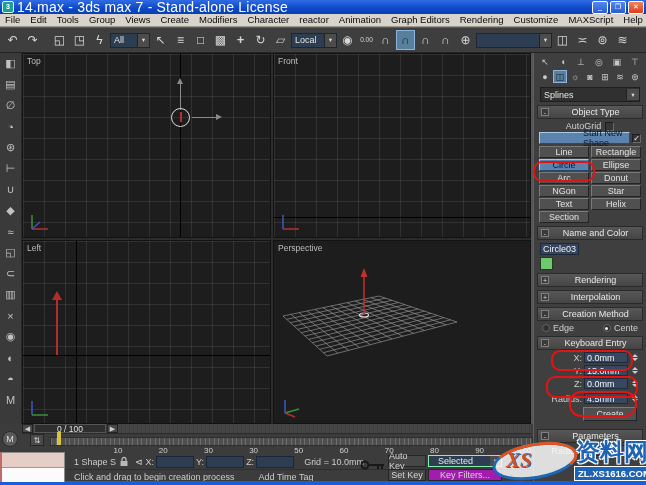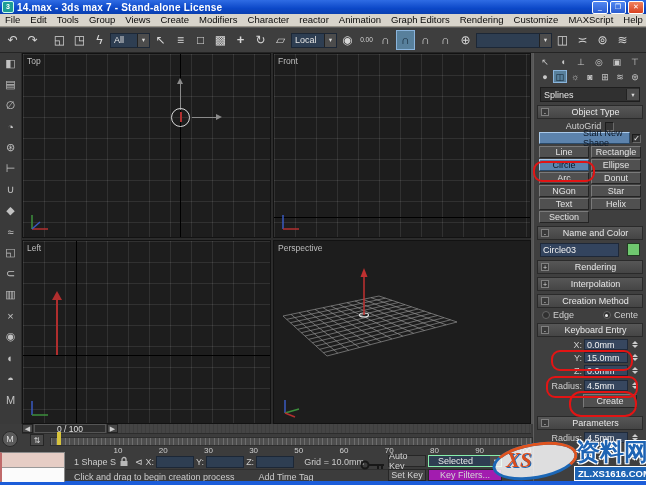--- a/index.html
+++ b/index.html
@@ -4,21 +4,21 @@
 <style>
   html,body{margin:0;padding:0;background:#222;}
   #root{position:relative;width:646px;height:485px;background:#3c3c3c;overflow:hidden;
         font-family:"Liberation Sans",sans-serif;-webkit-font-smoothing:none;}
   
   #titlebar{position:absolute;left:0;top:0;width:646px;height:14px;
     background:linear-gradient(180deg,#2f6ce4 0%,#0c48c8 60%,#0a3fb0 100%);
     display:flex;align-items:center;padding:0 2px;box-sizing:border-box;color:#fff;}
   #app-icon{width:10px;height:10px;background:#1d9e96;border:1px solid #cfe;border-radius:2px;
     color:#fff;font-size:7px;line-height:9px;text-align:center;font-weight:bold;margin-right:3px;}
-  #title-text{font-size:10px;font-weight:bold;white-space:nowrap;letter-spacing:.2px;}
+  #title-text{font-size:14px;font-weight:normal;white-space:nowrap;letter-spacing:.2px;}
   #win-buttons{margin-left:auto;display:flex;gap:2px;}
   .wbtn{width:14px;height:11px;border:1px solid #fff;border-radius:2px;color:#fff;
     background:linear-gradient(#5288f2,#2a5cd0);font-size:7px;line-height:9px;text-align:center;}
   .wbtn.close{background:linear-gradient(#f0825f,#d8401f);}
   
   #menubar{position:absolute;left:0;top:14px;width:646px;height:13px;background:#d8d4cb;
     display:flex;align-items:center;border-bottom:1px solid #9a968c;box-sizing:border-box;}
   .menu-item{font-size:9.5px;color:#0a0a0a;padding:0 5px;line-height:12px;white-space:nowrap;}
   
   #toolbar{position:absolute;left:0;top:27px;width:646px;height:26px;background:#3e3e3e;
@@ -77,21 +77,21 @@
   .rtitle{flex:1;text-align:center;}
   .btn{background:#505050;border:1px solid;border-color:#7a7a7a #242424 #242424 #7a7a7a;color:#e2e2e2;
     height:12px;font-size:9px;display:flex;align-items:center;justify-content:center;box-sizing:border-box;}
   .btn.active{background:#5c83ad;color:#0b1726;border-color:#a9c9e9 #2b4b6b #2b4b6b #a9c9e9;}
   #autogrid-row{display:flex;align-items:center;justify-content:center;gap:4px;margin:2px 0 1px;}
   #sns-row{display:flex;align-items:center;margin:1px 5px 2px;gap:2px;}
   #sns-btn{flex:1;height:12px;padding-left:43px;}
   .chk{width:9px;height:9px;background:#353535;border:1px solid #1c1c1c;border-right-color:#6a6a6a;
     border-bottom-color:#6a6a6a;color:#f0f0f0;font-size:8px;line-height:8px;text-align:center;box-sizing:border-box;}
   #shape-grid{display:grid;grid-template-columns:1fr 1fr;gap:1px 2px;margin:1px 5px 0;}
-  #name-row{display:flex;align-items:flex-start;gap:8px;margin:3px 6px 2px;}
+  #name-row{display:flex;align-items:flex-start;gap:2px;margin:3px 6px 2px;flex-direction:column;}
   #name-field{flex:1;height:12px;background:#33445e;border:1px solid #1e2838;color:#f2f2f2;
     display:flex;align-items:center;padding:0 2px;}
   #color-swatch{width:11px;height:11px;background:#6fc96f;border:1px solid #223a22;}
   #cm-row{display:flex;align-items:center;justify-content:space-between;margin:2px 8px;}
   .radio-wrap{display:flex;align-items:center;gap:3px;color:#cfcfcf;}
   .radio{width:8px;height:8px;border-radius:50%;background:#303030;border:1px solid #666;box-sizing:border-box;}
   .radio.on{position:relative;}
   .radio.on::after{content:'';position:absolute;left:1.5px;top:1.5px;width:3px;height:3px;border-radius:50%;background:#efefef;}
   .krow{display:flex;align-items:center;justify-content:flex-end;gap:2px;margin:2px 7px 0;}
   .klabel{color:#cfcfcf;}

